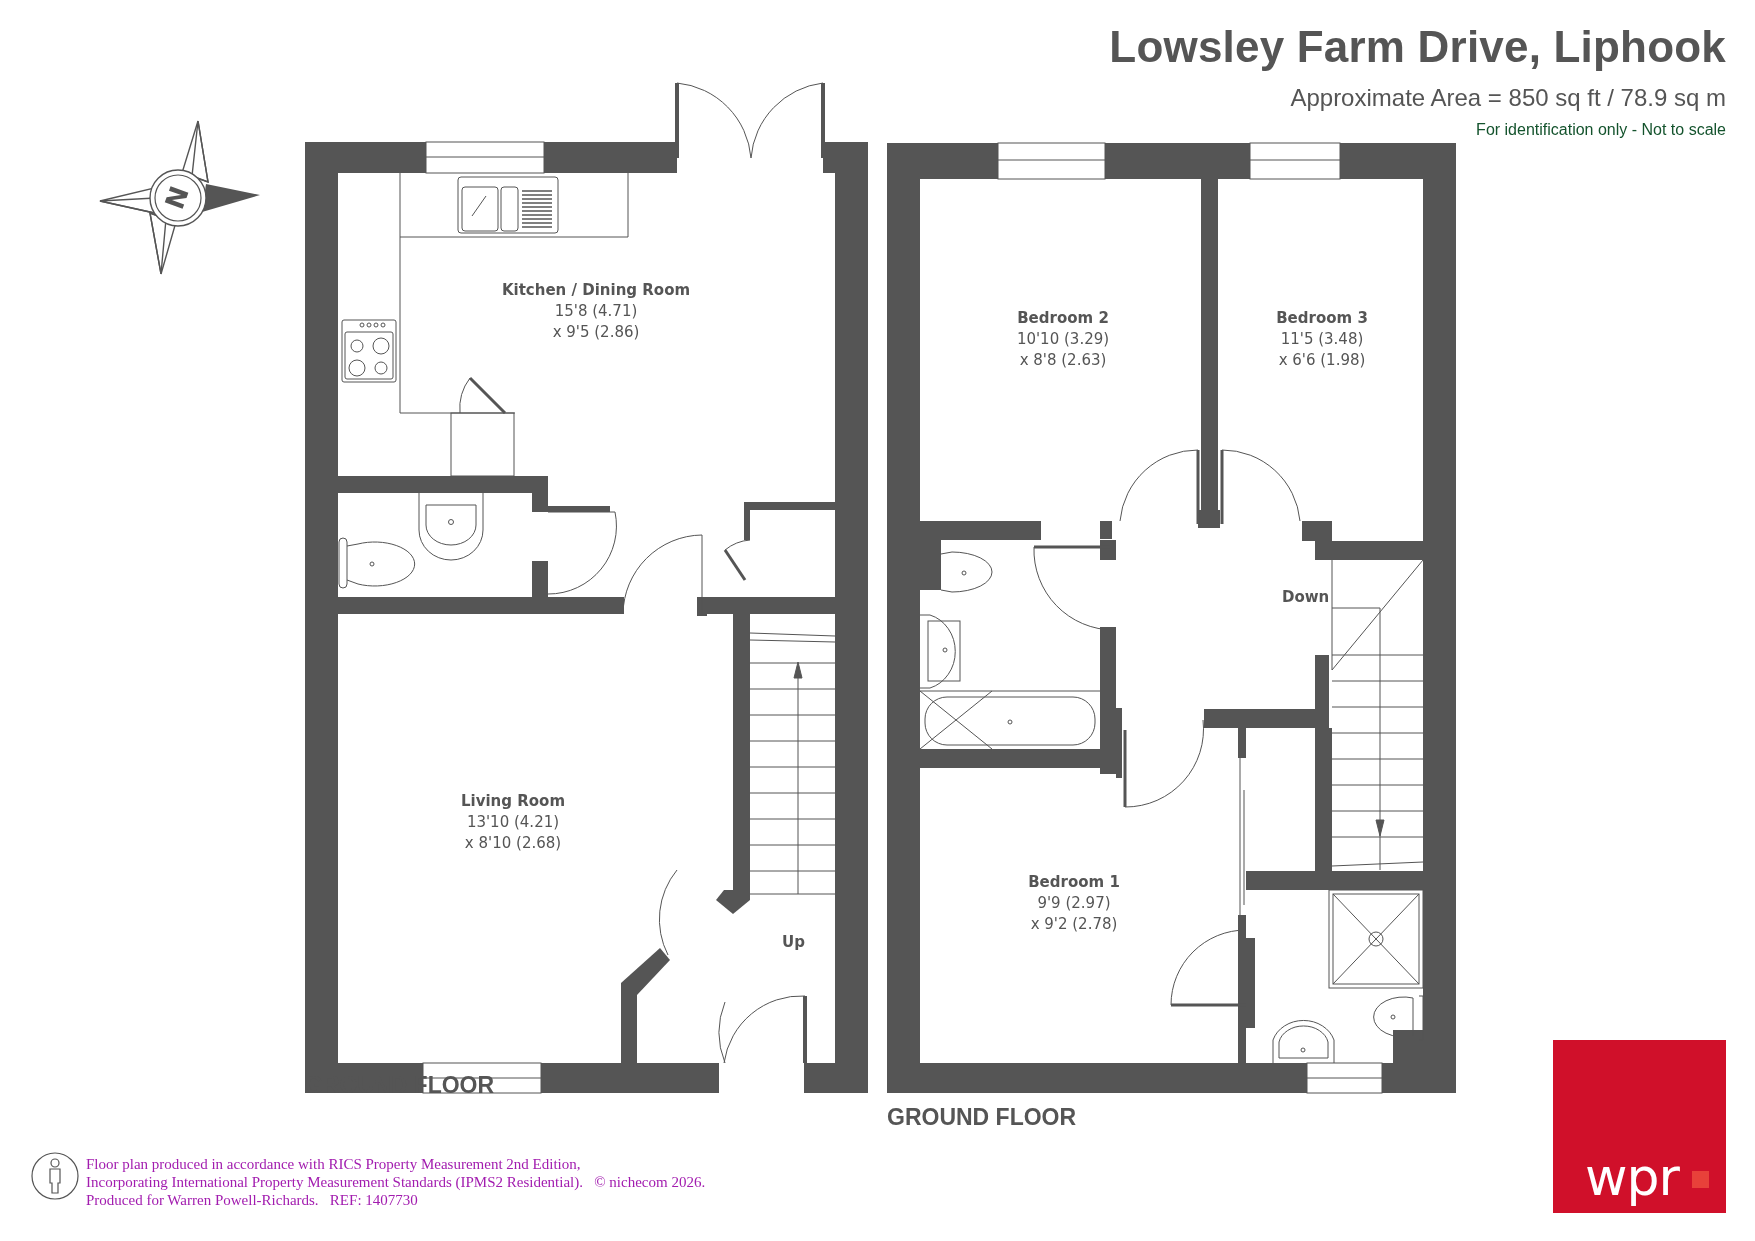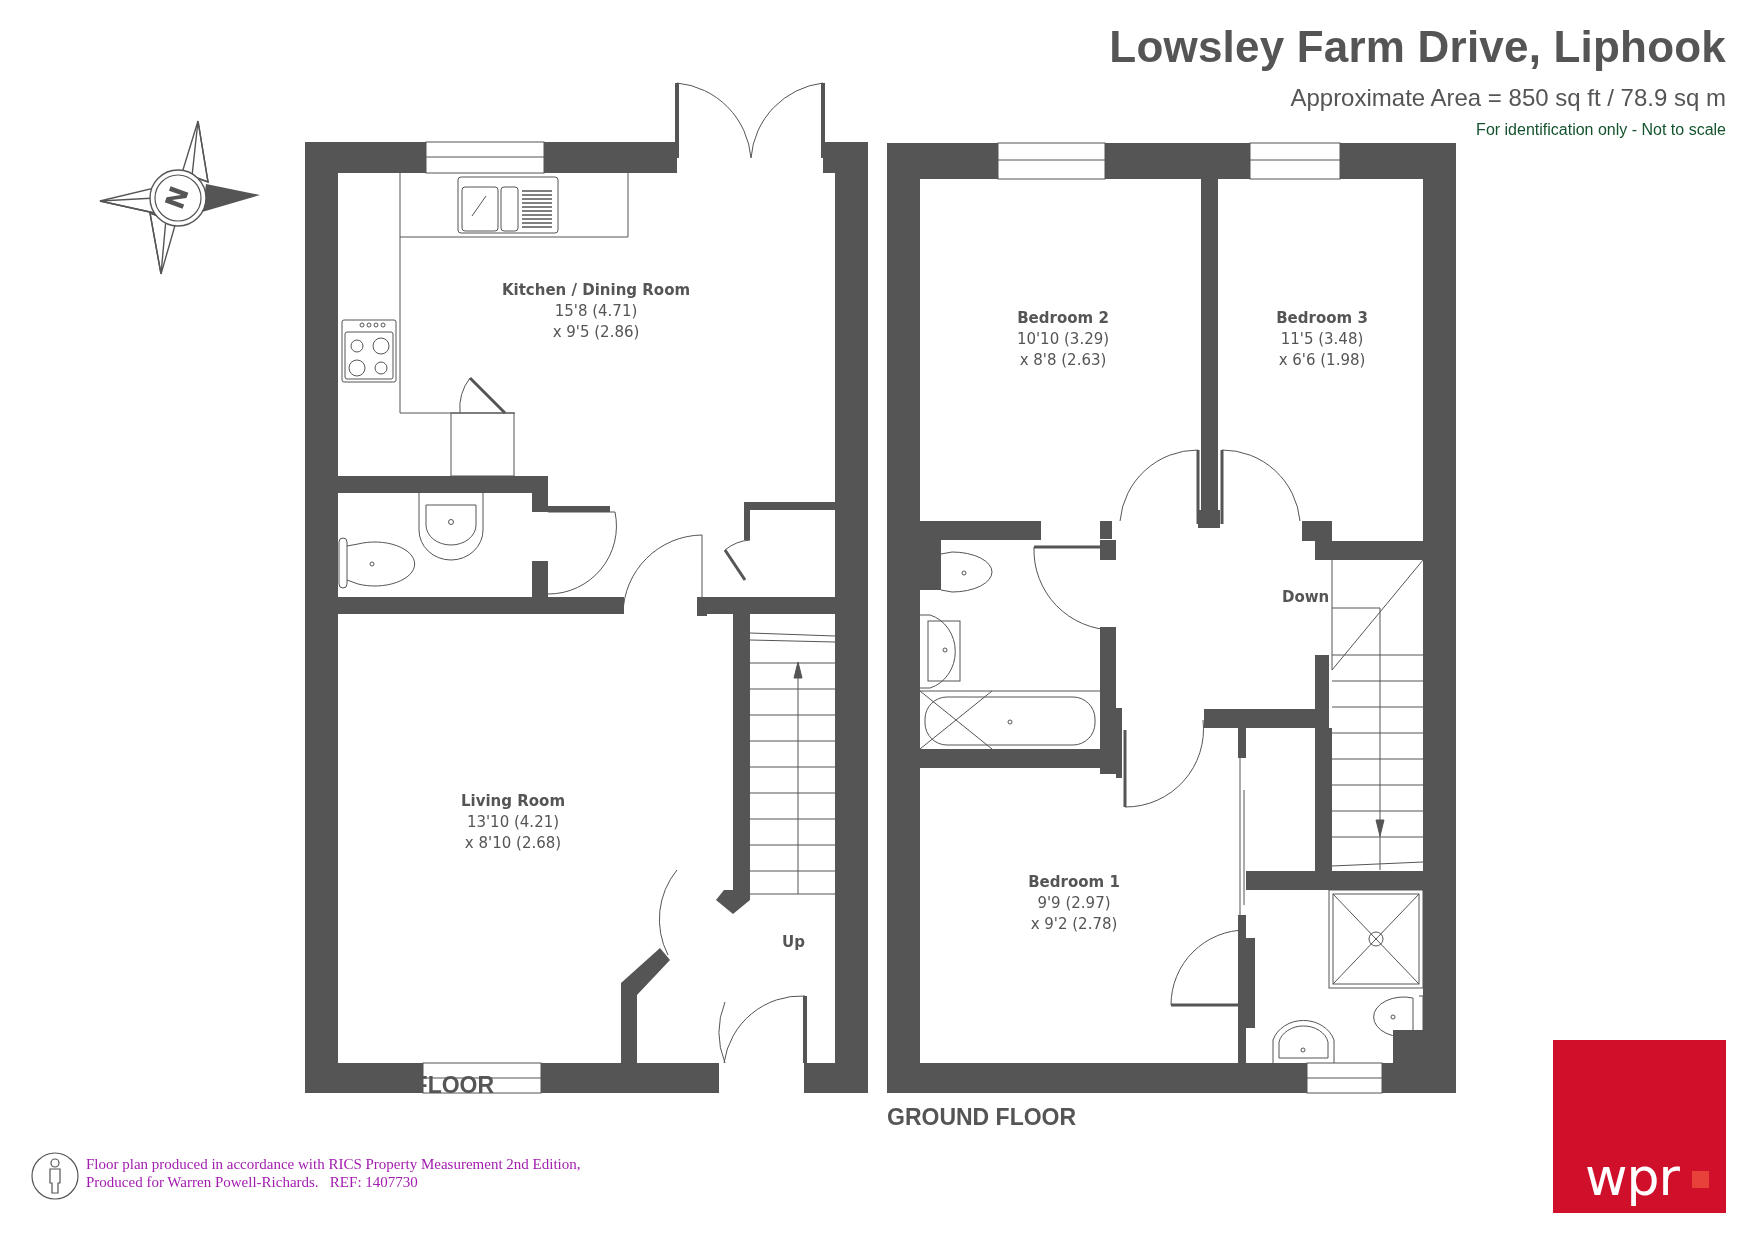--- a/index.html
+++ b/index.html
@@ -302,19 +302,20 @@
 <div class="floor-label" style="left:305px; top:1072px;">GROUND FLOOR</div>
 <div class="floor-label" style="left:887px; top:1104px;">GROUND FLOOR</div>
 
 <svg class="person-icon" width="50" height="50" viewBox="0 0 50 50">
   <ellipse cx="25" cy="25" rx="23" ry="23" fill="none" stroke="#555" stroke-width="1.2"></ellipse>
   <circle cx="25" cy="12" r="4" fill="none" stroke="#555" stroke-width="1.2"></circle>
   <path d="M20,18 L30,18 L30,32 L28,32 L28,42 L22,42 L22,32 L20,32 Z" fill="none" stroke="#555" stroke-width="1.2"></path>
 </svg>
 <div class="footer">
   <div class="line">Floor plan produced in accordance with RICS Property Measurement 2nd Edition,</div>
+  <div class="line">Incorporating International Property Measurement Standards (IPMS2 Residential).   © nichecom 2026.</div>
   <div class="line">Produced for Warren Powell-Richards.   REF: 1407730</div>
 </div>
 
 <div class="logo">
   <div class="logo-text">wpr</div>
   <div class="logo-dot"></div>
 </div>
 
 </body></html>

